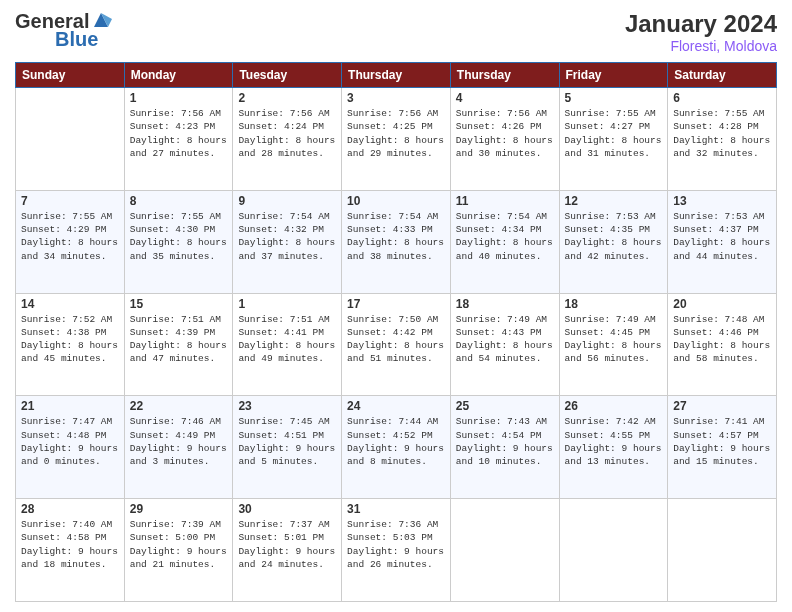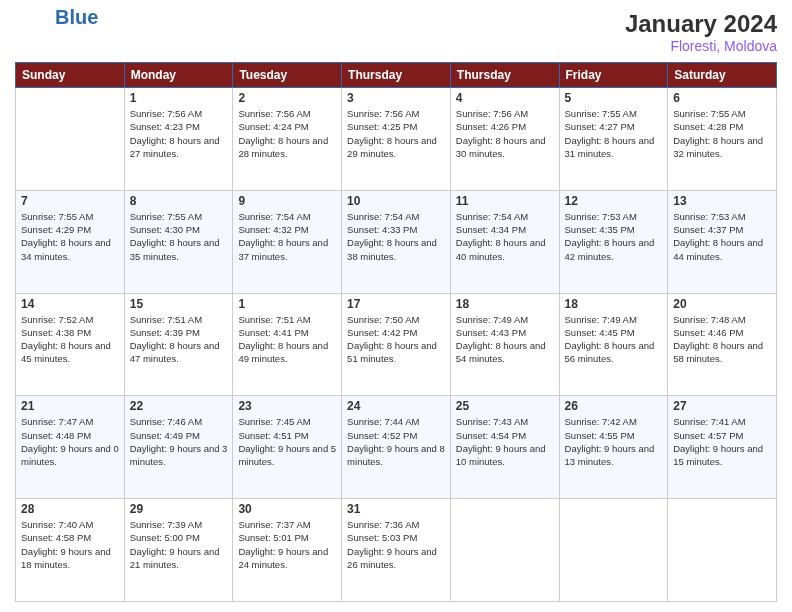--- a/index.html
+++ b/index.html
@@ -74,32 +74,40 @@
       font-weight: bold;
       font-size: 12px;
       color: #333;
       display: block;
       margin-bottom: 2px;
     }
     .day-info {
       font-size: 9.5px;
       color: #333;
       line-height: 1.4;
+      font-family: Liberation Mono, monospace;
     }
     .empty-cell {
       background: #fff !important;
     }
   </style>
 </head>
 <body>
 
 <div class="page">
   <div class="header">
     <div class="logo">
       <div class="logo-text">
+        <span style="display:flex; align-items:center;">
+          <span style="font-size:20px;font-weight:bold;color:#333;">General</span>
+          <svg width="22" height="22" viewBox="0 0 22 22" style="margin-left:1px;margin-top:-2px;">
+            <polygon points="4,18 11,4 18,18" fill="#2b6cb0"></polygon>
+            <polygon points="11,4 18,18 22,10" fill="#5a9fd4"></polygon>
+          </svg>
+        </span>
         <span style="font-size:20px;font-weight:bold;color:#2b6cb0;margin-top:-4px;margin-left:40px;">Blue</span>
       </div>
     </div>
     <div class="title-area">
       <div class="month-title">January 2024</div>
       <div class="location">Floresti, Moldova</div>
     </div>
   </div>
 
   <table class="calendar">

